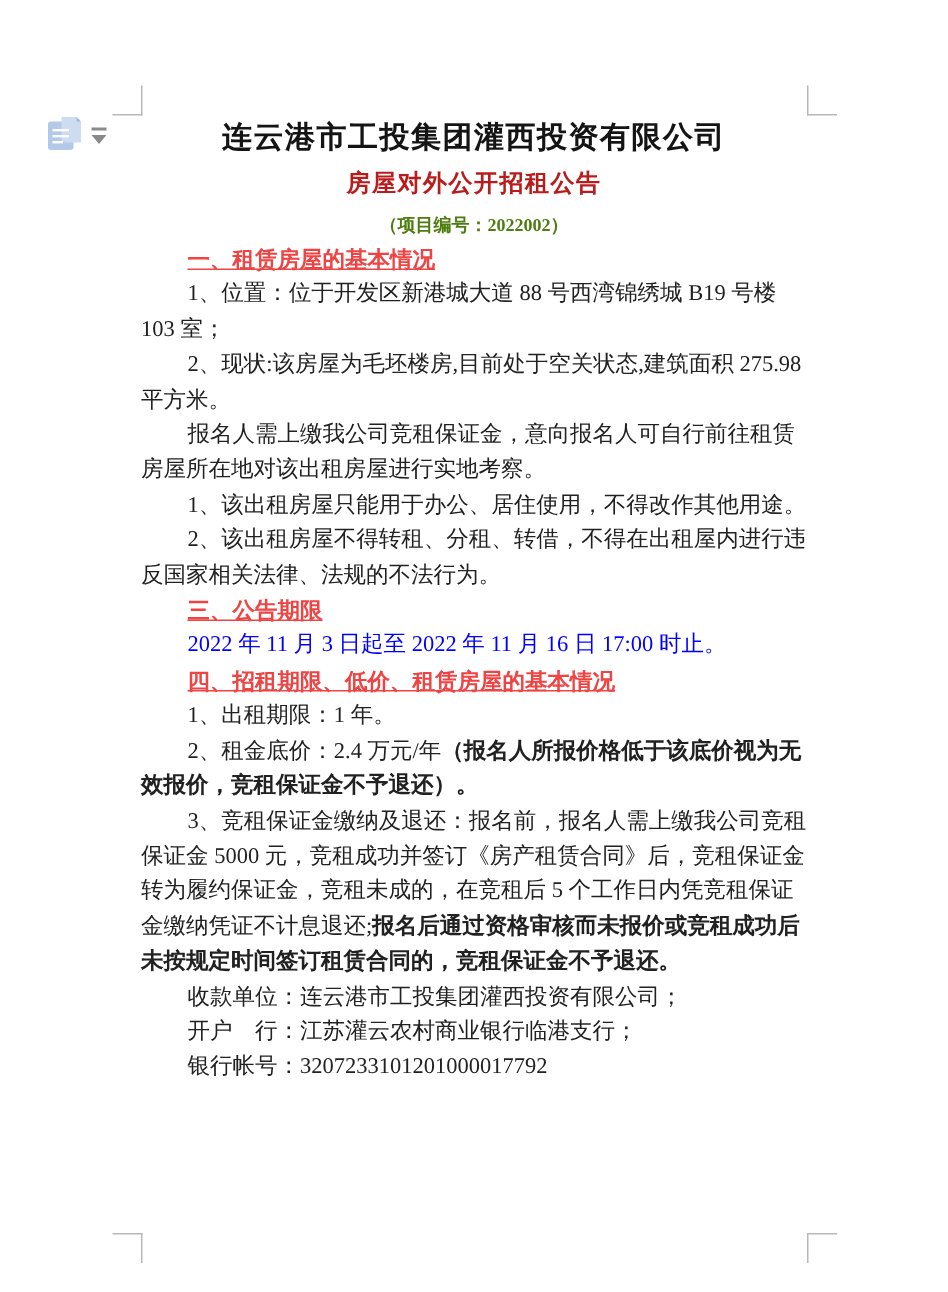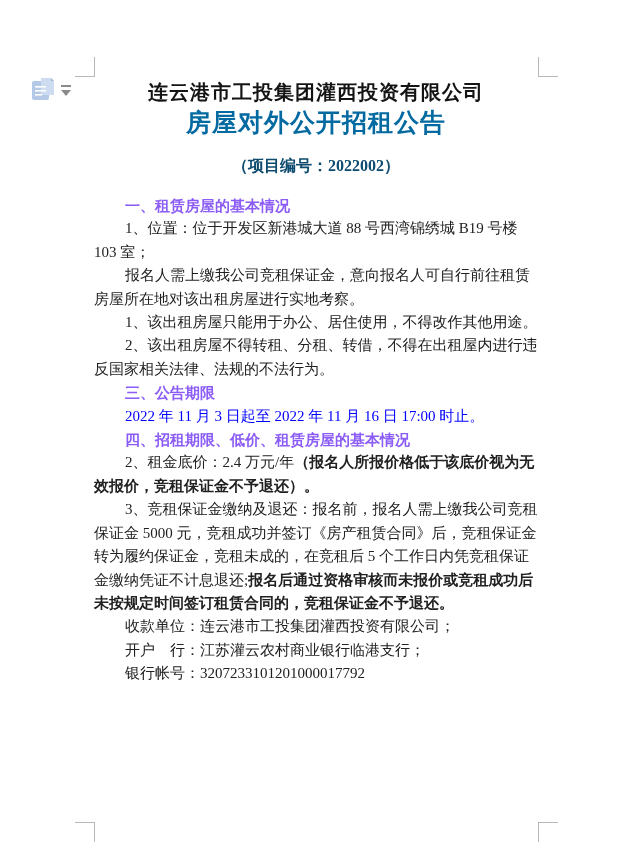--- a/index.html
+++ b/index.html
@@ -17,26 +17,26 @@
   
   .paste-btn { position:absolute; left:32px; top:78px; display:flex; align-items:center; gap:7px; cursor:pointer; }
   .paste-arrow { width:0; height:0; border-left:5px solid transparent; border-right:5px solid transparent;
                  border-top:6px solid #8a8a8a; margin-top:2px; }
   .paste-arrow-bar { width:10px; height:2px; background:#8a8a8a; margin-bottom:1px; }
   .arrow-wrap { display:flex; flex-direction:column; align-items:center; margin-top:-4px; }
 
   .text-area { position:absolute; left:94px; top:76px; width:444px; color:#212121; }
   .title-line1 { font-size:20px; font-weight:700; text-align:center; line-height:32px; margin:0;
                  letter-spacing:1px; color:#141414; }
-  .title-line2 { font-size:25px; font-weight:700; text-align:center; line-height:30px; margin:0;
-                 letter-spacing:1px; color:#0369a1; }
-  .project-no  { font-size:16px; font-weight:700; text-align:center; line-height:24px; margin:16px; color:#0c4a6e; }
+  .title-line2 { font-size:16px; font-weight:700; text-align:center; line-height:30px; margin:0;
+                 letter-spacing:1px; color:#b91c1c; }
+  .project-no  { font-size:12px; font-weight:700; text-align:center; line-height:24px; margin:0; color:#4d7c0f; }
 
   p.line { font-size:15px; line-height:23.4px; margin:0; text-indent:31px; }
-  p.heading { font-weight:700; color:#8b5cf6; font-family:"Liberation Sans","DejaVu Sans",sans-serif; }
+  p.heading { font-weight:700; color:#ef4444; font-family:"Liberation Sans","DejaVu Sans",sans-serif;text-decoration:underline; }
   .blue { color:#0000ff; }
   .bold { font-weight:700; }
   .bold-underline { font-weight:700; }
 </style>
 </head>
 <body>
 
 <div class="page">
 
   <div class="crop-mark cm-tl"></div>
@@ -62,29 +62,31 @@
   </div>
 
   <div class="text-area">
     <p class="title-line1">连云港市工投集团灌西投资有限公司</p>
     <p class="title-line2">房屋对外公开招租公告</p>
     <p class="project-no">（项目编号：2022002）</p>
 
 
     <p class="line heading">一、租赁房屋的基本情况</p>
     <p class="line">1、位置：位于开发区新港城大道 88 号西湾锦绣城 B19 号楼 103 室；</p>
+    <p class="line">2、现状:该房屋为毛坯楼房,目前处于空关状态,建筑面积 275.98 平方米。</p>
     <p class="line">报名人需上缴我公司竞租保证金，意向报名人可自行前往租赁房屋所在地对该出租房屋进行实地考察。</p>
 
     <p class="line">1、该出租房屋只能用于办公、居住使用，不得改作其他用途。</p>
     <p class="line">2、该出租房屋不得转租、分租、转借，不得在出租屋内进行违反国家相关法律、法规的不法行为。</p>
 
     <p class="line heading">三、公告期限</p>
     <p class="line blue">2022 年 11 月 3 日起至 2022 年 11 月 16 日 17:00 时止。</p>
 
     <p class="line heading">四、招租期限、低价、租赁房屋的基本情况</p>
+    <p class="line">1、出租期限：1 年。</p>
     <p class="line">
       <span>2、租金底价：2.4 万元/年</span><span class="bold">（报名人所报价格低于该底价视为无效报价，竞租保证金不予退还）。</span>
     </p>
     <p class="line">
       <span>3、竞租保证金缴纳及退还：报名前，报名人需上缴我公司竞租保证金 5000 元，竞租成功并签订《房产租赁合同》后，竞租保证金转为履约保证金，竞租未成的，在竞租后 5 个工作日内凭竞租保证金缴纳凭证不计息退还;</span><span class="bold-underline">报名后通过资格审核而未报价或竞租成功后未按规定时间签订租赁合同的，竞租保证金不予退还。</span>
     </p>
 
     <p class="line">收款单位：连云港市工投集团灌西投资有限公司；</p>
     <p class="line">开户　行：江苏灌云农村商业银行临港支行；</p>
     <p class="line">银行帐号：3207233101201000017792</p>

